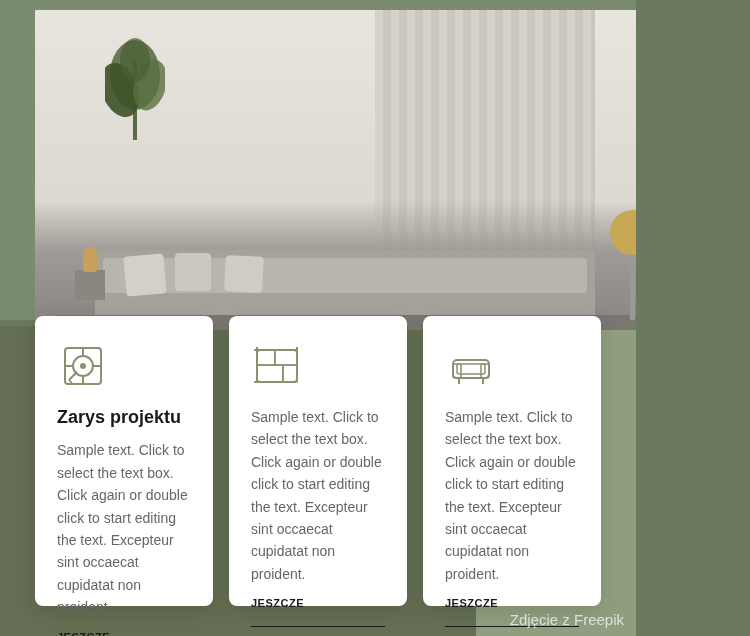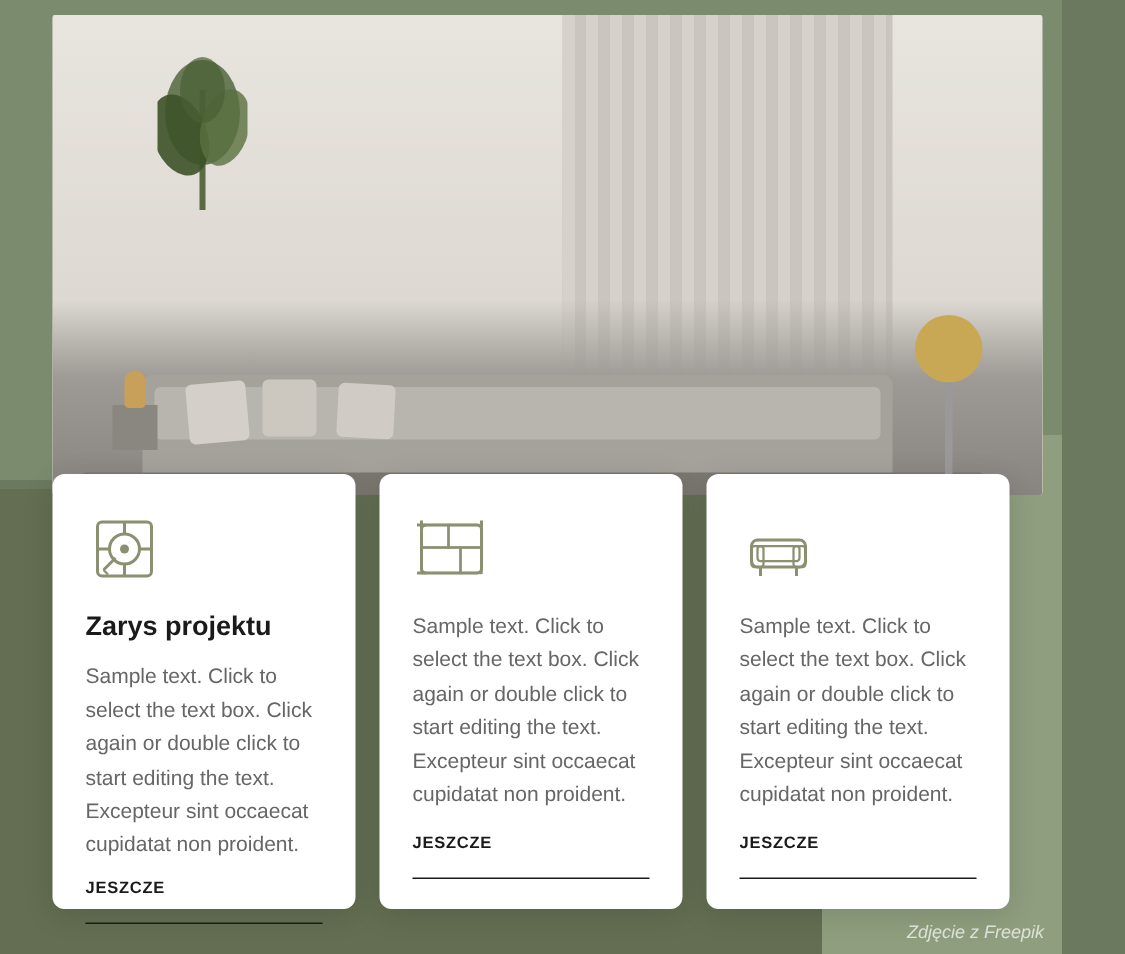--- a/index.html
+++ b/index.html
@@ -7,21 +7,21 @@
     body {
       width: 750px;
       height: 636px;
       overflow: hidden;
       font-family: 'Arial', sans-serif;
       background: #6b7a5e;
       position: relative;
     }
 
     .page-wrapper {
-      width: 708px;
+      width: 636px;
       height: 636px;
       position: relative;
       overflow: hidden;
     }
 
     
     .bg-olive-top {
       position: absolute;
       top: 0;
       left: 0;
@@ -120,24 +120,23 @@
       height: 80px;
       background: #5a6b42;
       transform: translateX(-50%);
     }
 
     
     .photo-credit {
       position: absolute;
       bottom: 8px;
       right: 12px;
-      font-size: 12px;
+      font-size: 15px;
       color: rgba(255,255,255,0.7);
       z-index: 10;
-      font-style: italic;
     }
 
     
     .cards-container {
       position: absolute;
       bottom: 30px;
       left: 35px;
       right: 35px;
       display: flex;
       gap: 16px;

